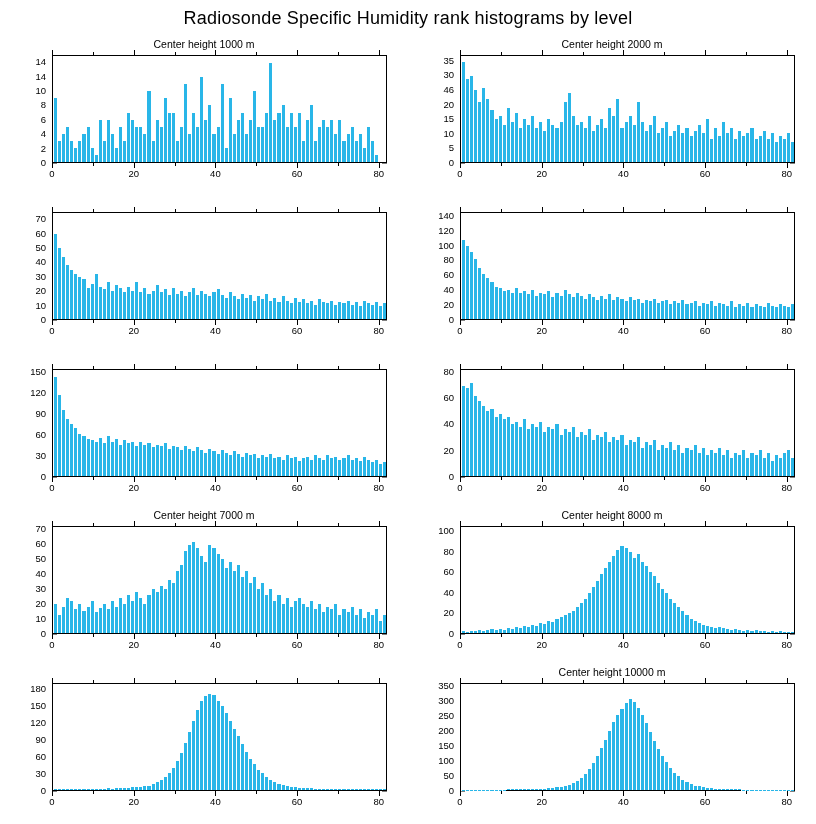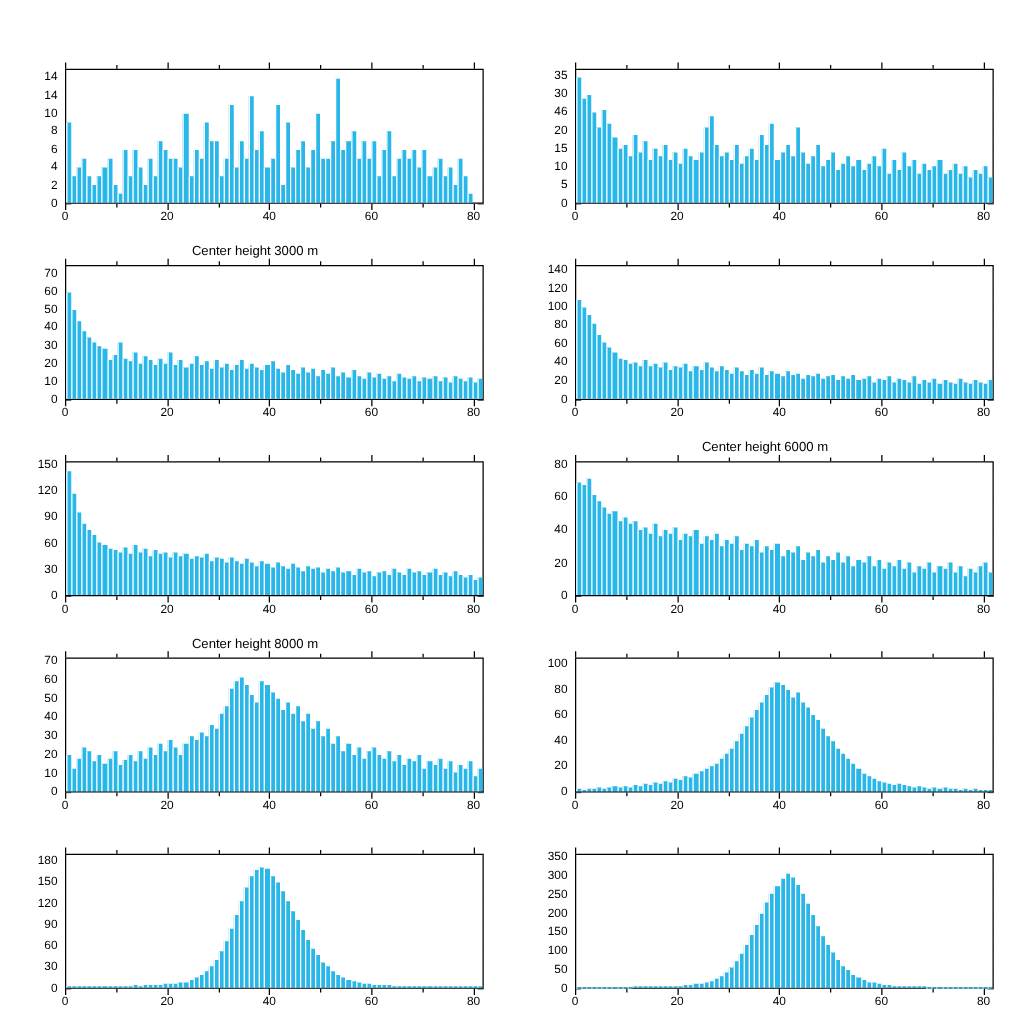--- a/index.html
+++ b/index.html
@@ -145,22 +145,24 @@
     top: 5px;
     font-size: 9.5px;
     transform: translateX(-50%);
     white-space: nowrap;
   }
 </style>
 </head>
 <body>
 
 <div id="page">
+  <div id="main-title">Radiosonde Specific Humidity rank histograms by level</div>
   <div class="grid" id="grid">
       <div class="panel" style="left: 0px; top: 0px;">
+        <div class="panel-title">Center height 1000 m</div>
         <div class="ylabels">
           <div class="ylabel" style="top: 108px;">0</div>
           <div class="ylabel" style="top: 93.6px;">2</div>
           <div class="ylabel" style="top: 79.2px;">4</div>
           <div class="ylabel" style="top: 64.8px;">6</div>
           <div class="ylabel" style="top: 50.4px;">8</div>
           <div class="ylabel" style="top: 36px;">10</div>
           <div class="ylabel" style="top: 21.6px;">14</div>
           <div class="ylabel" style="top: 7.2px;">14</div>
         </div>
@@ -286,20 +288,21 @@
           <div class="xtick" style="left: 326.829px;"></div>
           <div class="xtick-top" style="left: 326.829px; top: -113px; position: absolute; width: 1px; background: rgb(0, 0, 0); height: 5px;"></div>
           <div class="xlabel" style="left: 0px;">0</div>
           <div class="xlabel" style="left: 81.7073px;">20</div>
           <div class="xlabel" style="left: 163.415px;">40</div>
           <div class="xlabel" style="left: 245.122px;">60</div>
           <div class="xlabel" style="left: 326.829px;">80</div>
         </div>
       </div>
       <div class="panel" style="left: 408px; top: 0px;">
+        <div class="panel-title">Center height 2000 m</div>
         <div class="ylabels">
           <div class="ylabel" style="top: 108px;">0</div>
           <div class="ylabel" style="top: 93.4054px;">5</div>
           <div class="ylabel" style="top: 78.8108px;">10</div>
           <div class="ylabel" style="top: 64.2162px;">15</div>
           <div class="ylabel" style="top: 49.6216px;">20</div>
           <div class="ylabel" style="top: 35.027px;">46</div>
           <div class="ylabel" style="top: 20.4324px;">30</div>
           <div class="ylabel" style="top: 5.83784px;">35</div>
         </div>
@@ -425,21 +428,20 @@
           <div class="xtick" style="left: 326.829px;"></div>
           <div class="xtick-top" style="left: 326.829px; top: -113px; position: absolute; width: 1px; background: rgb(0, 0, 0); height: 5px;"></div>
           <div class="xlabel" style="left: 0px;">0</div>
           <div class="xlabel" style="left: 81.7073px;">20</div>
           <div class="xlabel" style="left: 163.415px;">40</div>
           <div class="xlabel" style="left: 245.122px;">60</div>
           <div class="xlabel" style="left: 326.829px;">80</div>
         </div>
       </div>
       <div class="panel" style="left: 0px; top: 157px;">
-        <div class="panel-title">Center height 3000 m</div>
         <div class="ylabels">
           <div class="ylabel" style="top: 108px;">0</div>
           <div class="ylabel" style="top: 93.6px;">10</div>
           <div class="ylabel" style="top: 79.2px;">20</div>
           <div class="ylabel" style="top: 64.8px;">30</div>
           <div class="ylabel" style="top: 50.4px;">40</div>
           <div class="ylabel" style="top: 36px;">50</div>
           <div class="ylabel" style="top: 21.6px;">60</div>
           <div class="ylabel" style="top: 7.2px;">70</div>
         </div>
@@ -837,21 +839,20 @@
           <div class="xtick" style="left: 326.829px;"></div>
           <div class="xtick-top" style="left: 326.829px; top: -113px; position: absolute; width: 1px; background: rgb(0, 0, 0); height: 5px;"></div>
           <div class="xlabel" style="left: 0px;">0</div>
           <div class="xlabel" style="left: 81.7073px;">20</div>
           <div class="xlabel" style="left: 163.415px;">40</div>
           <div class="xlabel" style="left: 245.122px;">60</div>
           <div class="xlabel" style="left: 326.829px;">80</div>
         </div>
       </div>
       <div class="panel" style="left: 408px; top: 314px;">
-        <div class="panel-title">Center height 6000 m</div>
         <div class="ylabels">
           <div class="ylabel" style="top: 108px;">0</div>
           <div class="ylabel" style="top: 81.6585px;">20</div>
           <div class="ylabel" style="top: 55.3171px;">40</div>
           <div class="ylabel" style="top: 28.9756px;">60</div>
           <div class="ylabel" style="top: 2.63415px;">80</div>
         </div>
         <div class="ytick" style="top: 125px;"></div>
         <div class="ytick-r" style="top: 125px; left: 382px;"></div>
         <div class="ytick" style="top: 98.6585px;"></div>
@@ -968,21 +969,21 @@
           <div class="xtick" style="left: 326.829px;"></div>
           <div class="xtick-top" style="left: 326.829px; top: -113px; position: absolute; width: 1px; background: rgb(0, 0, 0); height: 5px;"></div>
           <div class="xlabel" style="left: 0px;">0</div>
           <div class="xlabel" style="left: 81.7073px;">20</div>
           <div class="xlabel" style="left: 163.415px;">40</div>
           <div class="xlabel" style="left: 245.122px;">60</div>
           <div class="xlabel" style="left: 326.829px;">80</div>
         </div>
       </div>
       <div class="panel" style="left: 0px; top: 471px;">
-        <div class="panel-title">Center height 8000 m</div>
+        <div class="panel-title">Center height 7000 m</div>
         <div class="ylabels">
           <div class="ylabel" style="top: 108px;">0</div>
           <div class="ylabel" style="top: 93px;">10</div>
           <div class="ylabel" style="top: 78px;">20</div>
           <div class="ylabel" style="top: 63px;">30</div>
           <div class="ylabel" style="top: 48px;">40</div>
           <div class="ylabel" style="top: 33px;">50</div>
           <div class="ylabel" style="top: 18px;">60</div>
           <div class="ylabel" style="top: 3px;">70</div>
         </div>
@@ -1108,20 +1109,21 @@
           <div class="xtick" style="left: 326.829px;"></div>
           <div class="xtick-top" style="left: 326.829px; top: -113px; position: absolute; width: 1px; background: rgb(0, 0, 0); height: 5px;"></div>
           <div class="xlabel" style="left: 0px;">0</div>
           <div class="xlabel" style="left: 81.7073px;">20</div>
           <div class="xlabel" style="left: 163.415px;">40</div>
           <div class="xlabel" style="left: 245.122px;">60</div>
           <div class="xlabel" style="left: 326.829px;">80</div>
         </div>
       </div>
       <div class="panel" style="left: 408px; top: 471px;">
+        <div class="panel-title">Center height 8000 m</div>
         <div class="ylabels">
           <div class="ylabel" style="top: 108px;">0</div>
           <div class="ylabel" style="top: 87.4286px;">20</div>
           <div class="ylabel" style="top: 66.8571px;">40</div>
           <div class="ylabel" style="top: 46.2857px;">60</div>
           <div class="ylabel" style="top: 25.7143px;">80</div>
           <div class="ylabel" style="top: 5.14286px;">100</div>
         </div>
         <div class="ytick" style="top: 125px;"></div>
         <div class="ytick-r" style="top: 125px; left: 382px;"></div>
@@ -1377,20 +1379,21 @@
           <div class="xtick" style="left: 326.829px;"></div>
           <div class="xtick-top" style="left: 326.829px; top: -113px; position: absolute; width: 1px; background: rgb(0, 0, 0); height: 5px;"></div>
           <div class="xlabel" style="left: 0px;">0</div>
           <div class="xlabel" style="left: 81.7073px;">20</div>
           <div class="xlabel" style="left: 163.415px;">40</div>
           <div class="xlabel" style="left: 245.122px;">60</div>
           <div class="xlabel" style="left: 326.829px;">80</div>
         </div>
       </div>
       <div class="panel" style="left: 408px; top: 628px;">
+        <div class="panel-title">Center height 10000 m</div>
         <div class="ylabels">
           <div class="ylabel" style="top: 108px;">0</div>
           <div class="ylabel" style="top: 93px;">50</div>
           <div class="ylabel" style="top: 78px;">100</div>
           <div class="ylabel" style="top: 63px;">150</div>
           <div class="ylabel" style="top: 48px;">200</div>
           <div class="ylabel" style="top: 33px;">250</div>
           <div class="ylabel" style="top: 18px;">300</div>
           <div class="ylabel" style="top: 3px;">350</div>
         </div>

